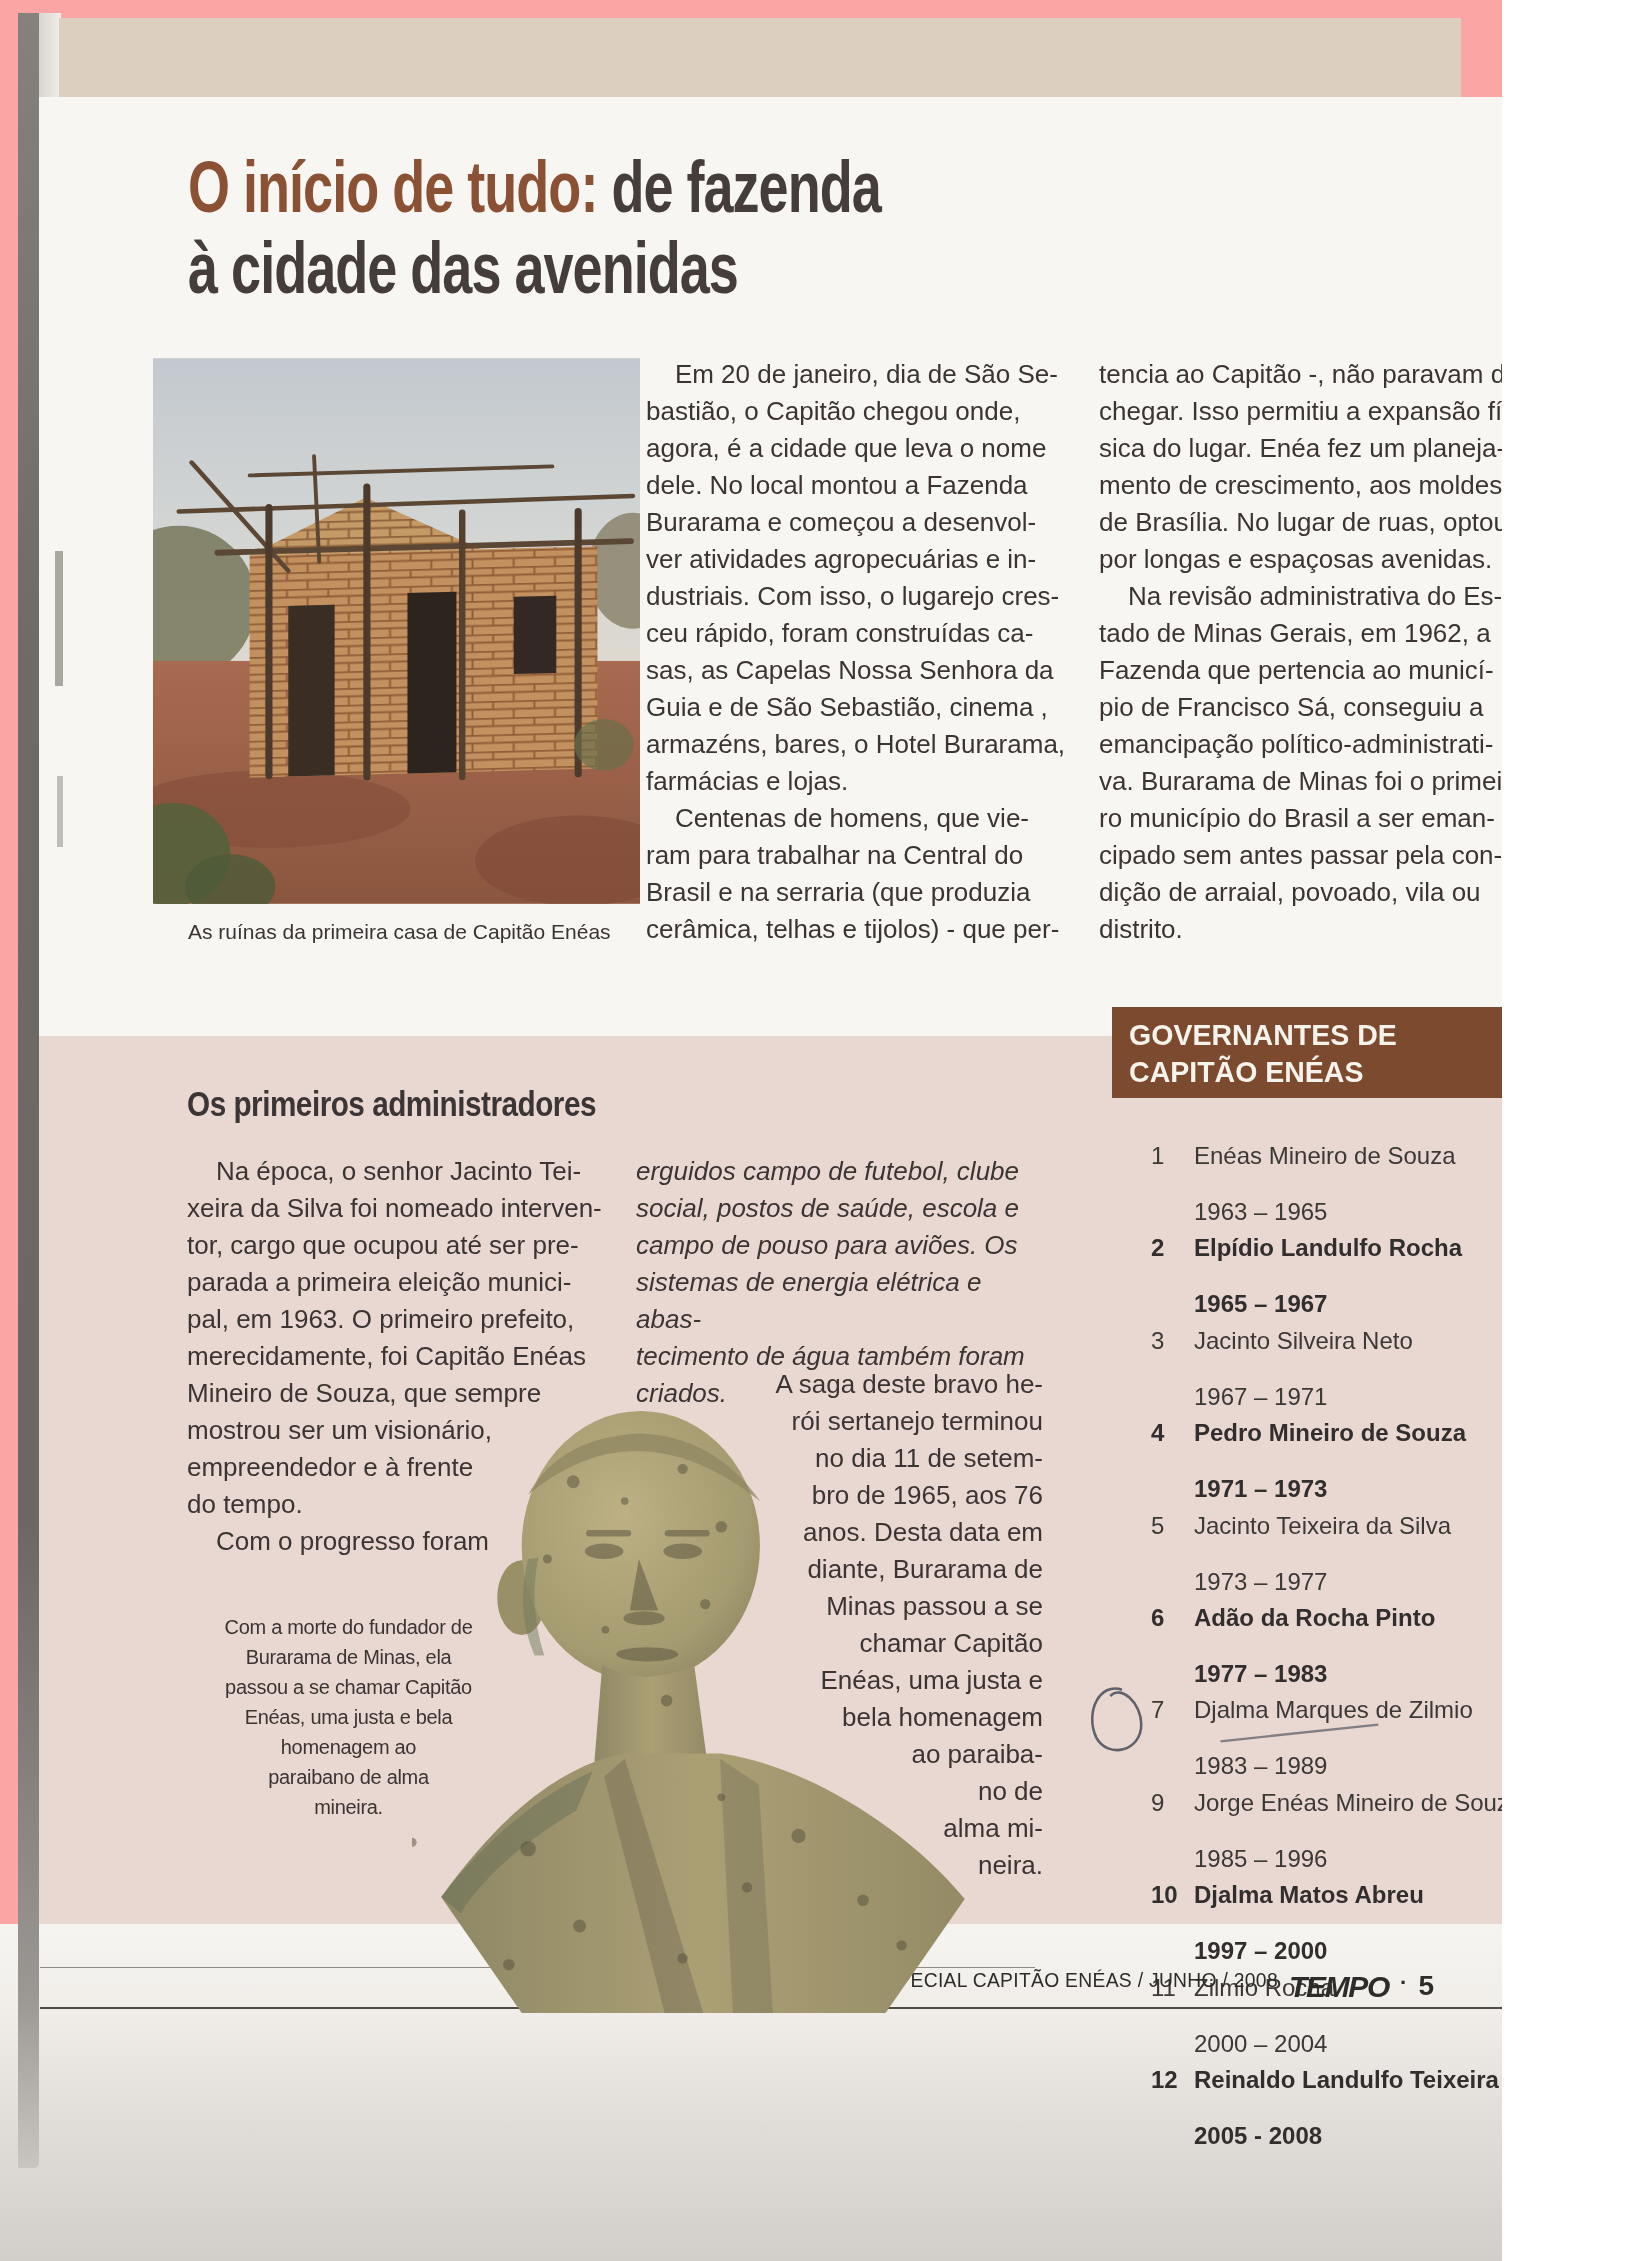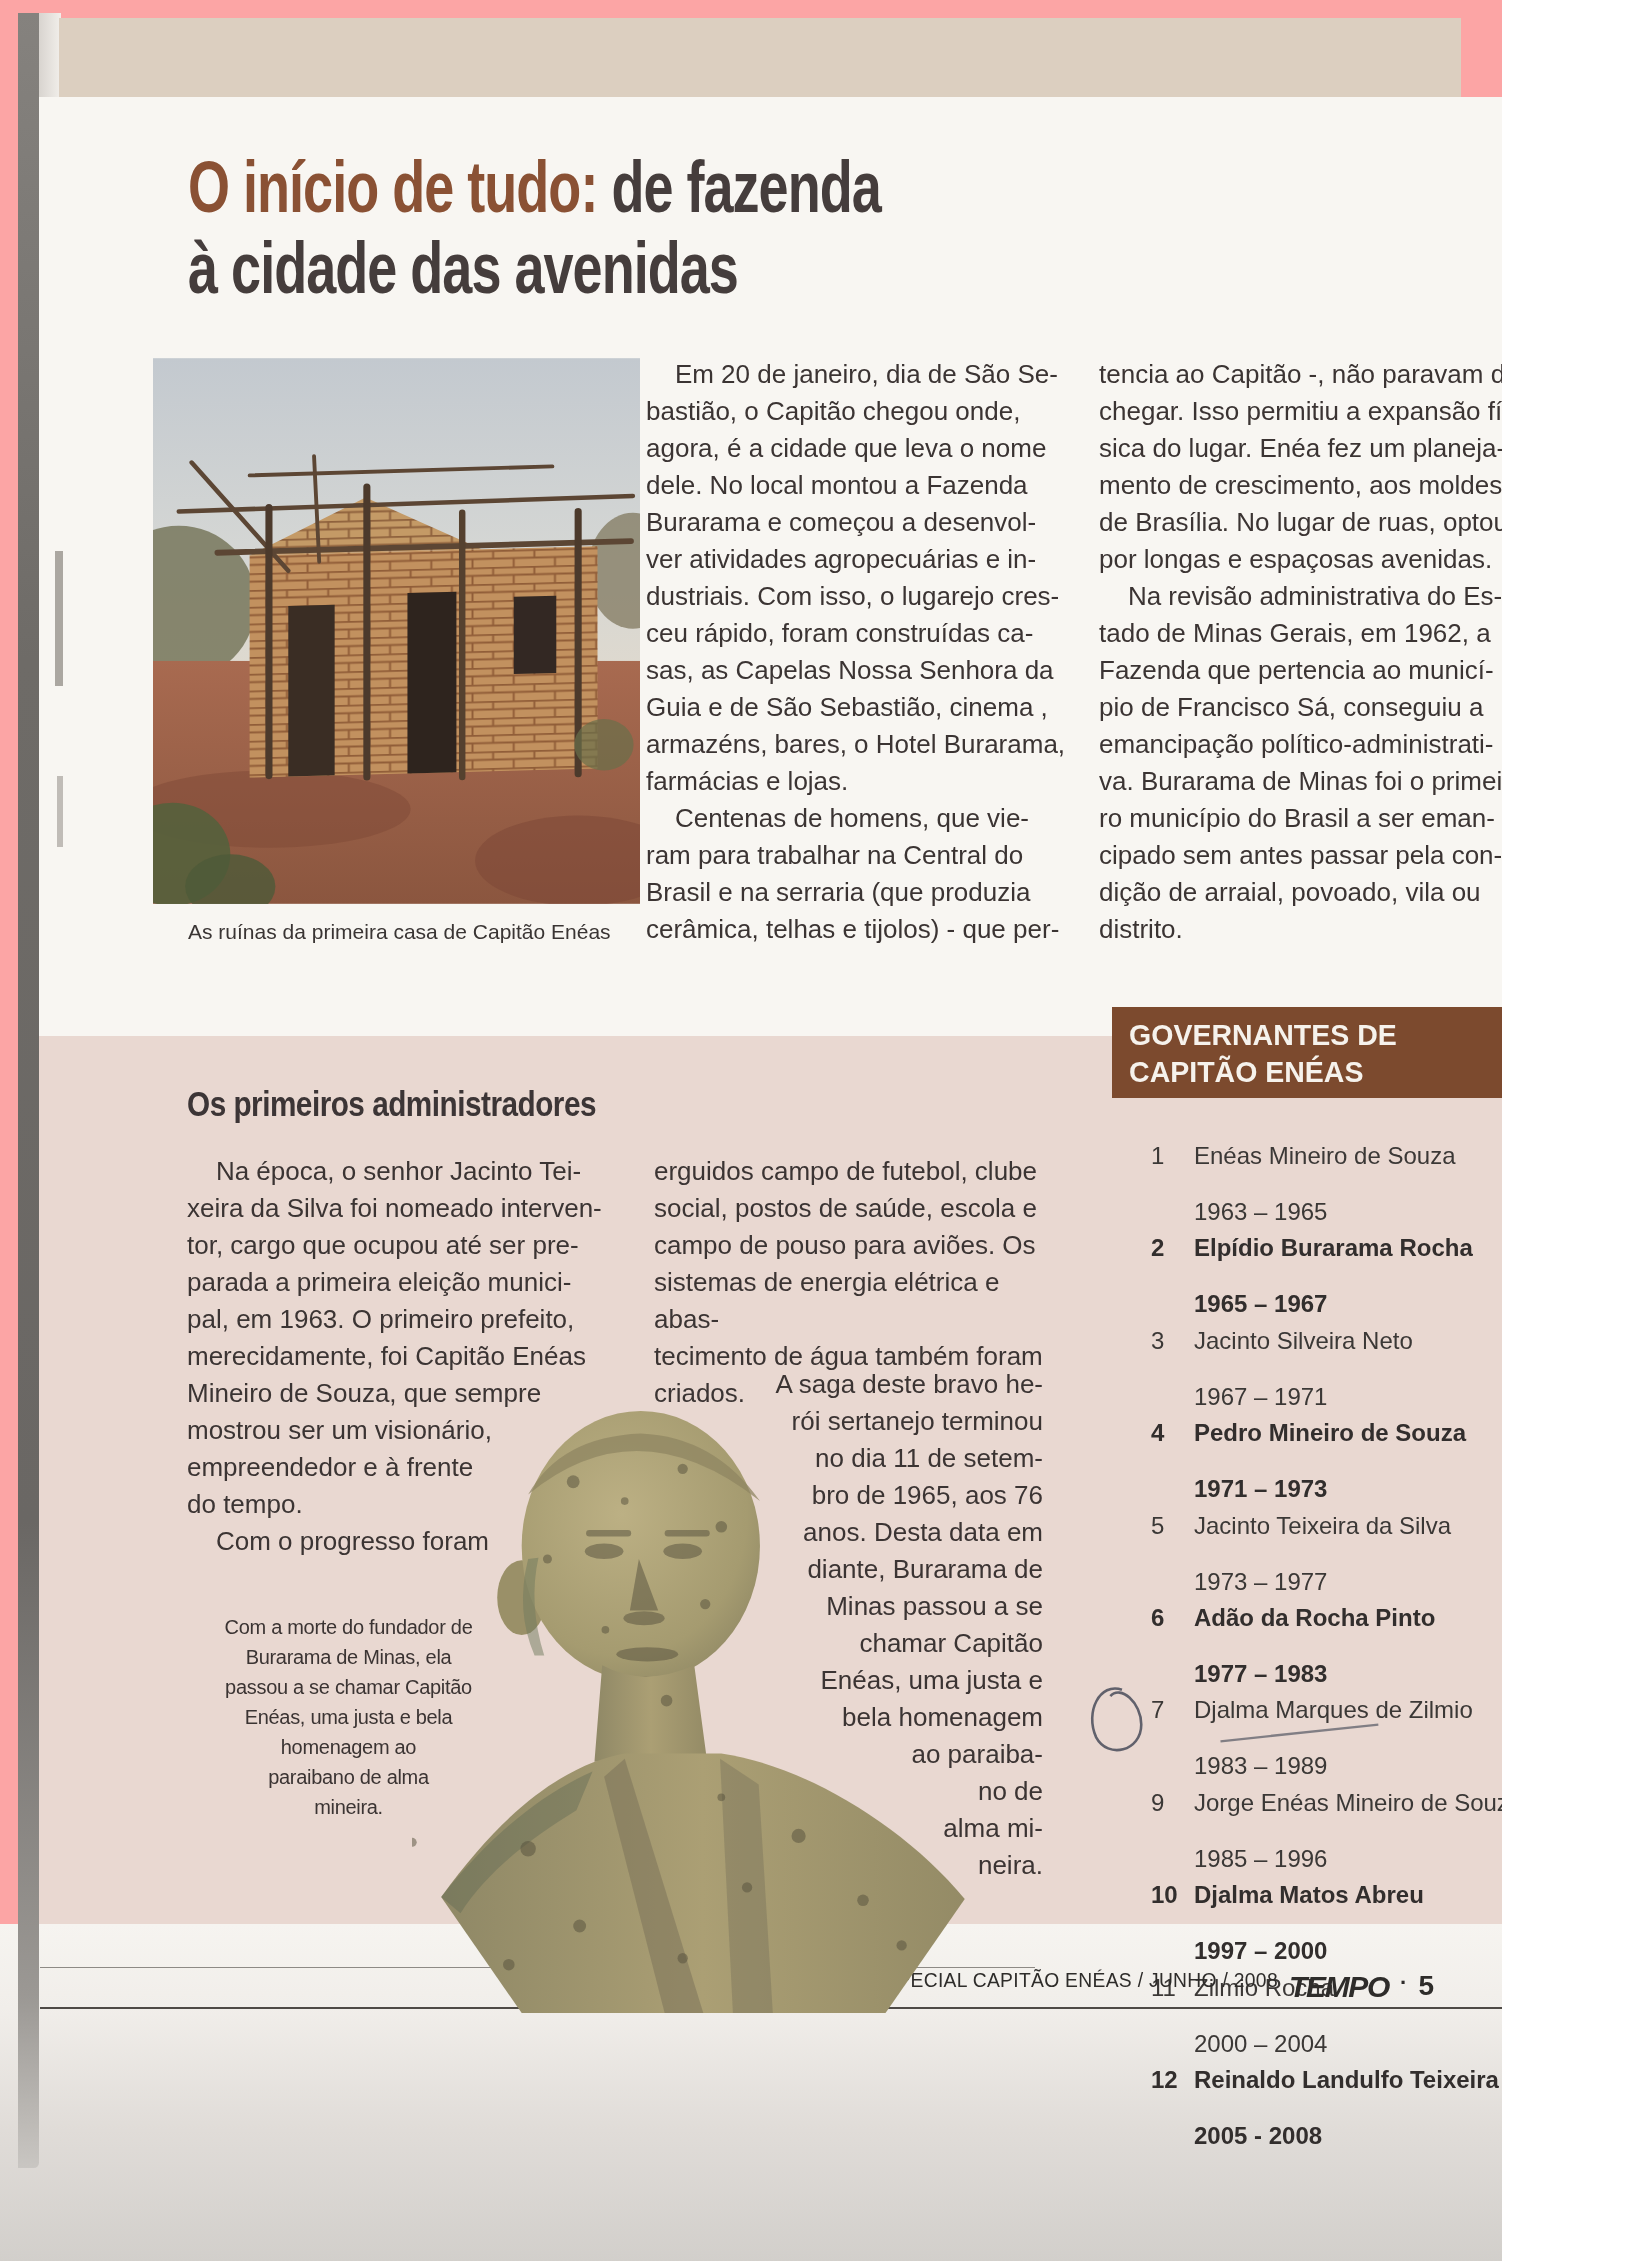--- a/index.html
+++ b/index.html
@@ -35,21 +35,21 @@
 
   
   .body-text{position:absolute;z-index:3;font-size:26px;line-height:37px;white-space:pre-line;color:#3b3433;}
   .col-a{left:646px;top:356px;width:451px;}
   .col-b{left:1099px;top:356px;width:457px;}
 
   
   .heading2{position:absolute;left:187px;top:1084px;z-index:3;font-weight:bold;font-size:35px;color:#3c3536;
             transform:scaleX(.85);transform-origin:left top;white-space:nowrap;letter-spacing:-0.6px;}
   .s2-col1{left:187px;top:1153px;width:464px;}
-  .s2-col2{left:654px;top:1153px;width:412px;}
+  .s2-col2{left:636px;top:1153px;width:412px;font-style:italic;}
   .s2-wrap{left:696px;top:1366px;width:347px;text-align:right;}
   .bust-caption{position:absolute;left:213px;top:1612px;width:271px;z-index:3;font-size:20px;line-height:30px;
                 letter-spacing:-0.3px;text-align:center;white-space:pre-line;color:#3b3433;}
 
   
   .sidebar-head{position:absolute;left:1112px;top:1007px;width:402px;height:91px;background:#7c4a2e;z-index:3;}
   .sidebar-head .txt{display:block;padding:9px 0 0 18px;font-weight:bold;font-size:30px;line-height:37px;
                      color:#f6f2ec;white-space:pre-line;transform:scaleX(.95);transform-origin:left top;}
   .gov-list{position:absolute;left:1151px;top:1142px;width:387px;z-index:3;font-size:24px;line-height:28px;color:#3b3836;}
   .gov-item{margin-bottom:8.4px;}
@@ -220,21 +220,21 @@
   <div class="sidebar-head">
     <span class="txt">GOVERNANTES DE
 CAPITÃO ENÉAS</span>
   </div>
   <div class="gov-list">
     <div class="gov-item">
       <div><span class="num">1</span><span>Enéas Mineiro de Souza</span></div>
       <div class="years">1963 – 1965</div>
     </div>
     <div class="gov-item bold">
-      <div><span class="num">2</span><span>Elpídio Burarama Rocha</span></div>
+      <div><span class="num">2</span><span>Elpídio Landulfo Rocha</span></div>
       <div class="years">1965 – 1967</div>
     </div>
     <div class="gov-item">
       <div><span class="num">3</span><span>Jacinto Silveira Neto</span></div>
       <div class="years">1967 – 1971</div>
     </div>
     <div class="gov-item bold">
       <div><span class="num">4</span><span>Pedro Mineiro de Souza</span></div>
       <div class="years">1971 – 1973</div>
     </div>

